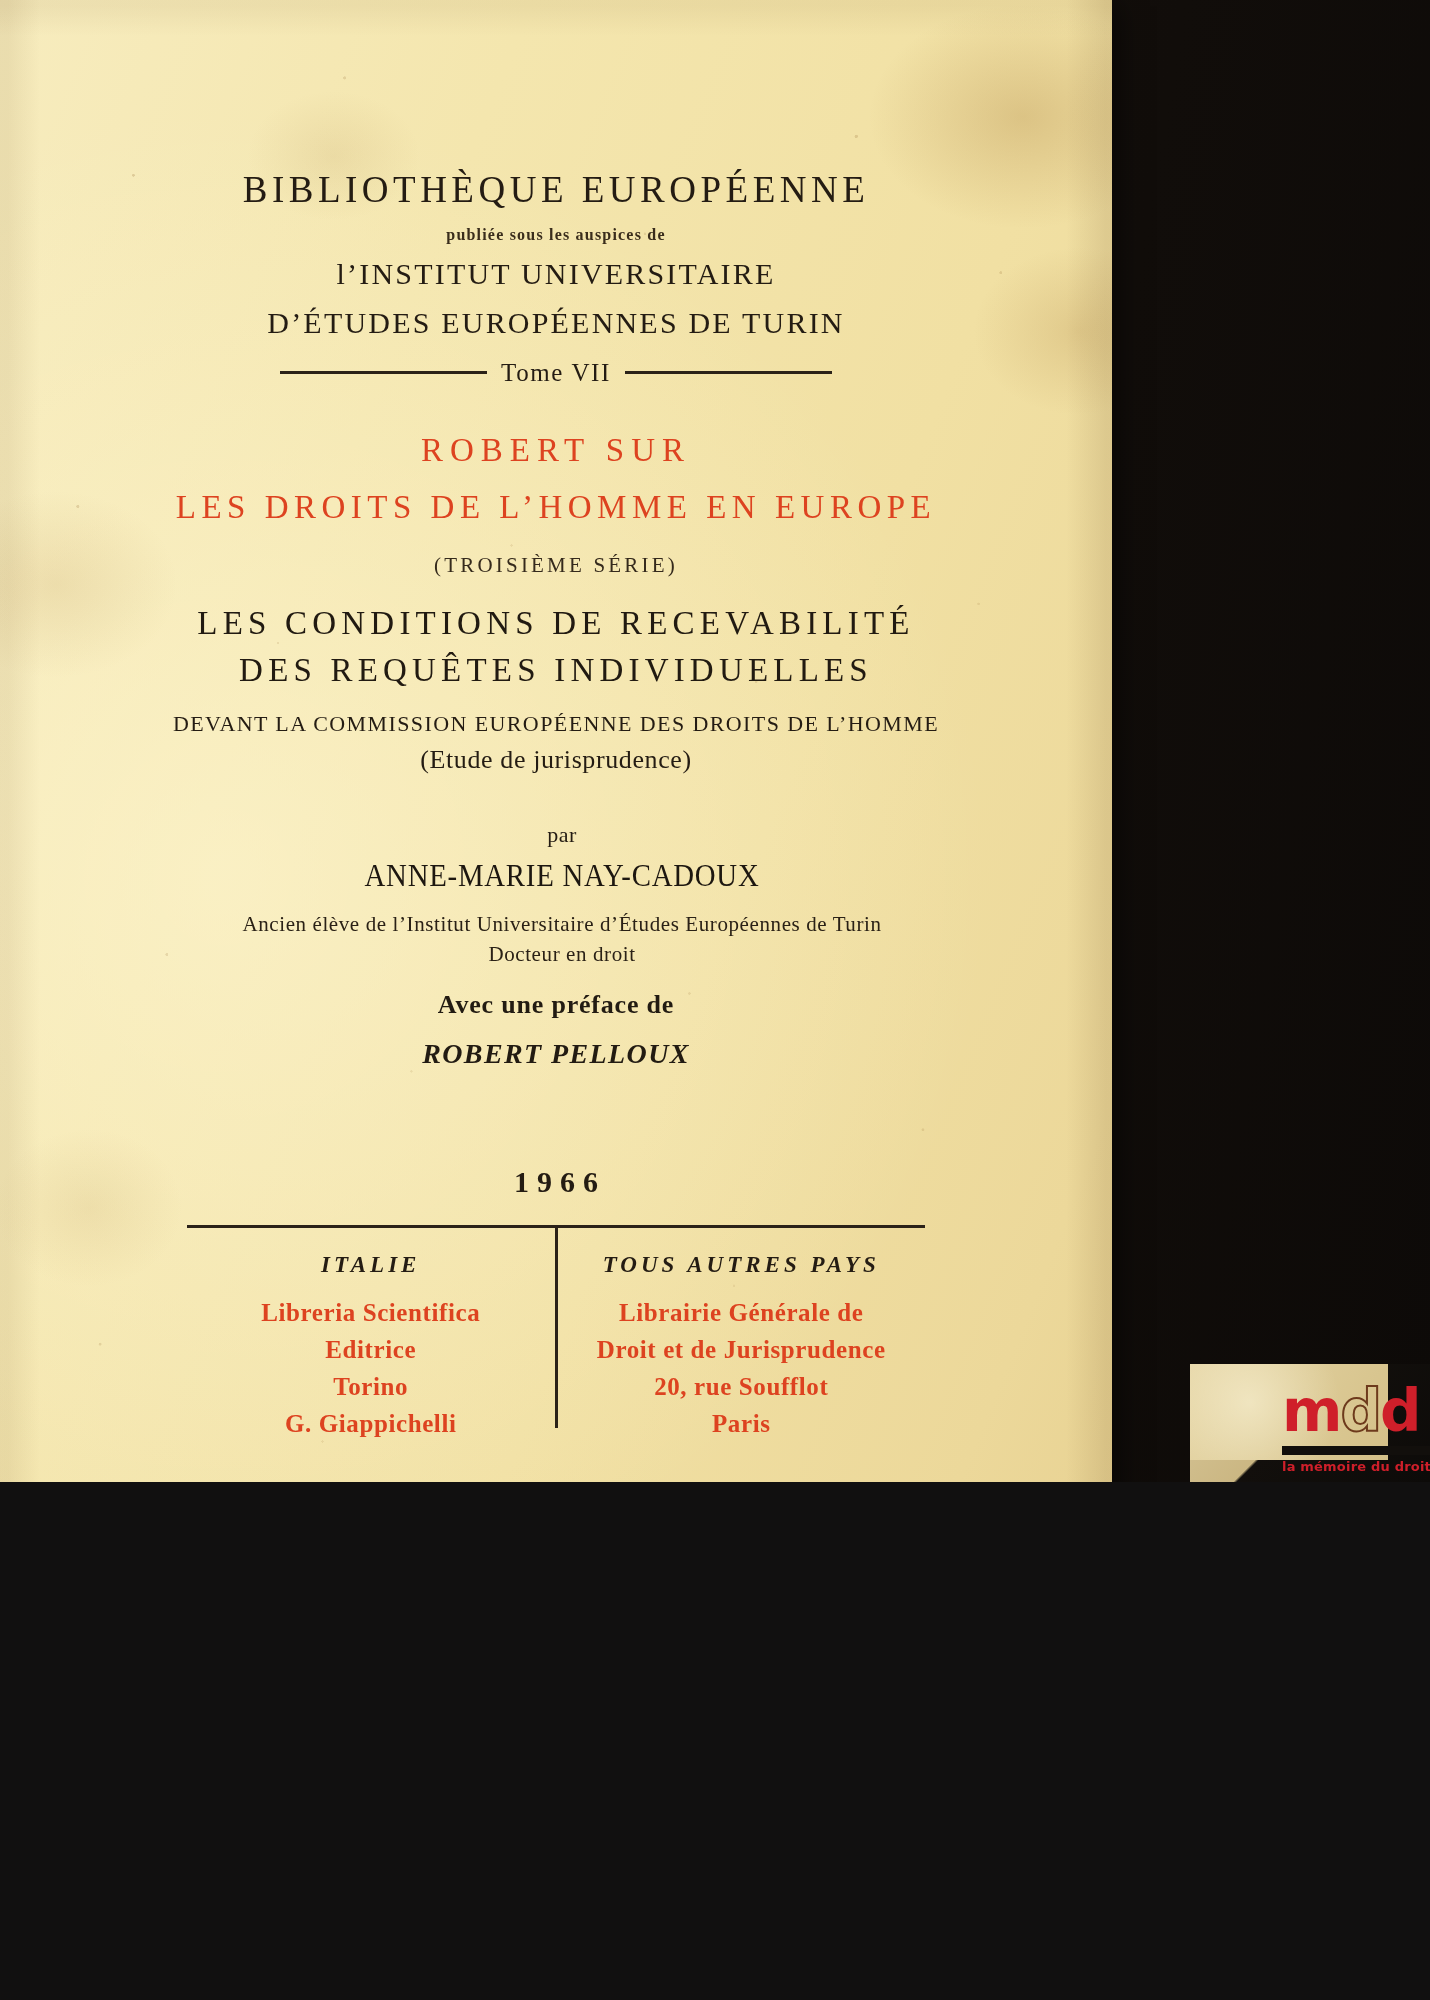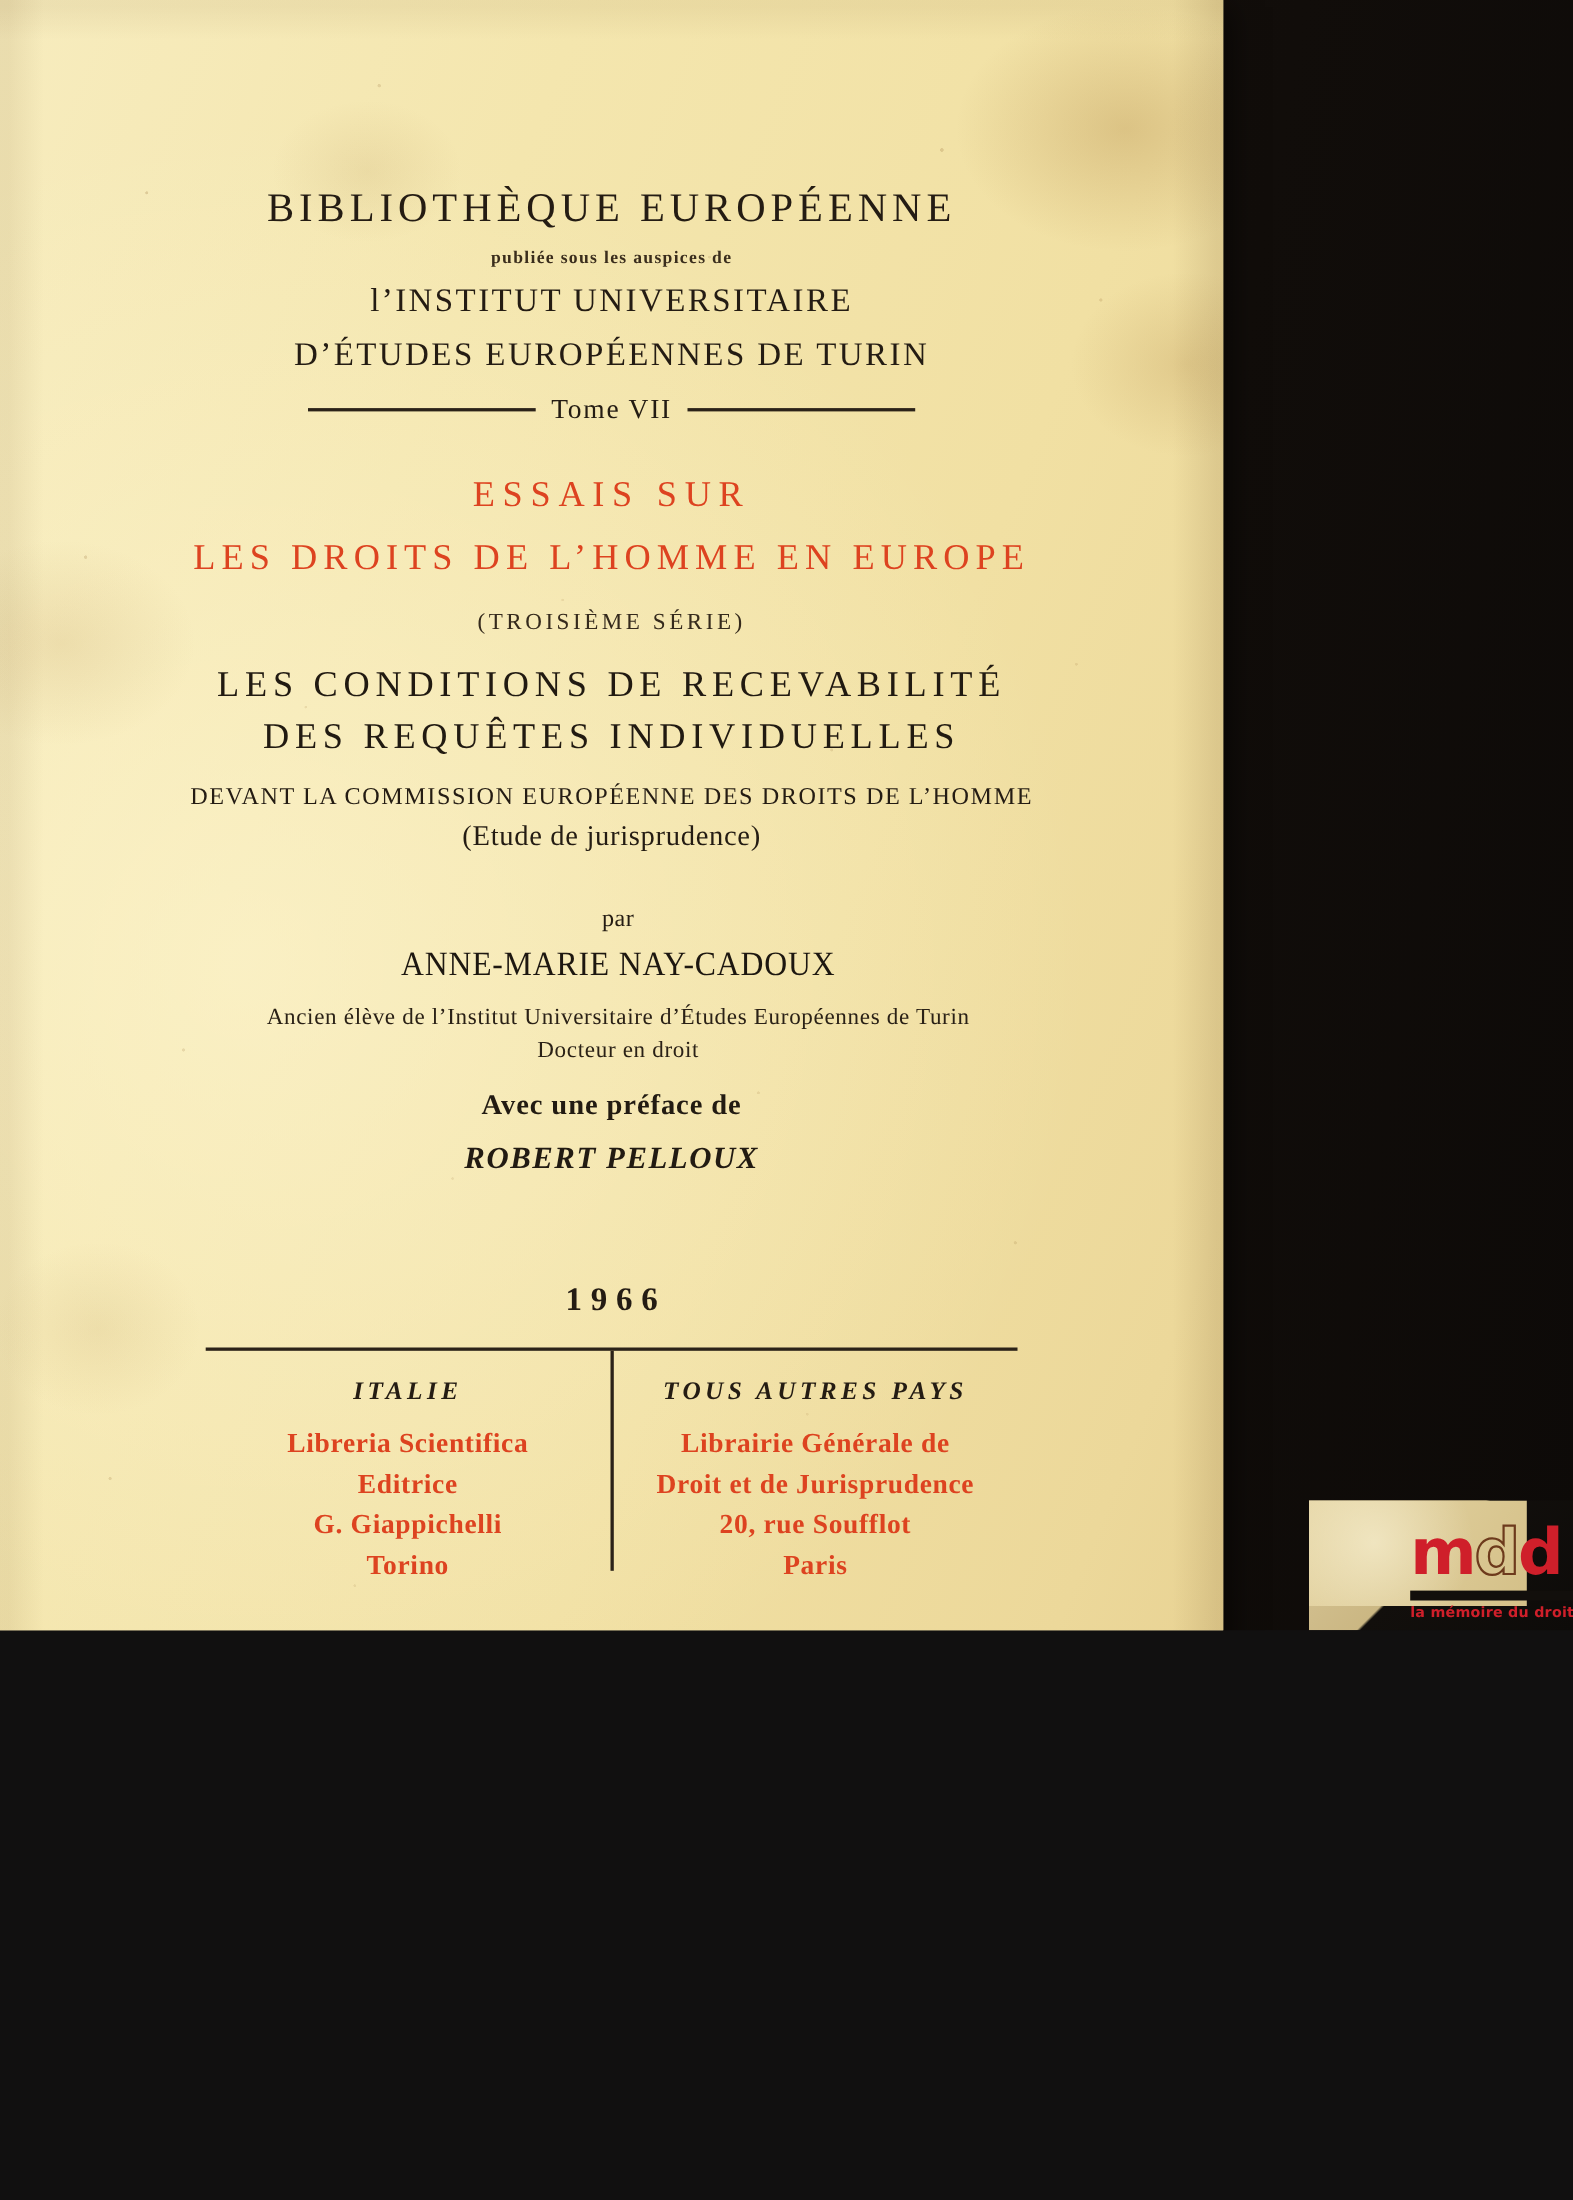--- a/index.html
+++ b/index.html
@@ -350,21 +350,21 @@
       <div class="series-inst">l’INSTITUT UNIVERSITAIRE</div>
       <div class="series-inst">D’ÉTUDES EUROPÉENNES DE TURIN</div>
       <div class="tome-row">
         <span class="tome-rule"></span>
         <span class="tome-label">Tome VII</span>
         <span class="tome-rule"></span>
       </div>
     </div>
 
     <div id="essay-title" class="blk">
-      <div class="red-line-1">ESSAIS SUR</div>
+      <div class="red-line-1">ROBERT SUR</div>
       <div class="red-line-2">LES DROITS DE L’HOMME EN EUROPE</div>
       <div class="serie-line">(TROISIÈME SÉRIE)</div>
     </div>
 
     <div id="work-title" class="blk">
       <div class="work-line">LES CONDITIONS DE RECEVABILITÉ</div>
       <div class="work-line">DES REQUÊTES INDIVIDUELLES</div>
       <div class="work-sub">DEVANT LA COMMISSION EUROPÉENNE DES DROITS DE L’HOMME</div>
       <div class="work-note">(Etude de jurisprudence)</div>
     </div>
@@ -384,22 +384,22 @@
     <div id="imprint" class="blk">
       <div class="year">1966</div>
       <div class="imprint-rule"></div>
       <div class="pub-cols">
 
         <div class="pub-col">
           <div class="pub-region">ITALIE</div>
           <div class="pub-lines">
             <div>Libreria Scientifica</div>
             <div>Editrice</div>
+            <div>Torino</div>
             <div>G. Giappichelli</div>
-            <div>Torino</div>
           </div>
         </div>
 
         <div class="pub-divider"></div>
 
         <div class="pub-col">
           <div class="pub-region">TOUS AUTRES PAYS</div>
           <div class="pub-lines">
             <div>Librairie Générale de</div>
             <div>Droit et de Jurisprudence</div>

